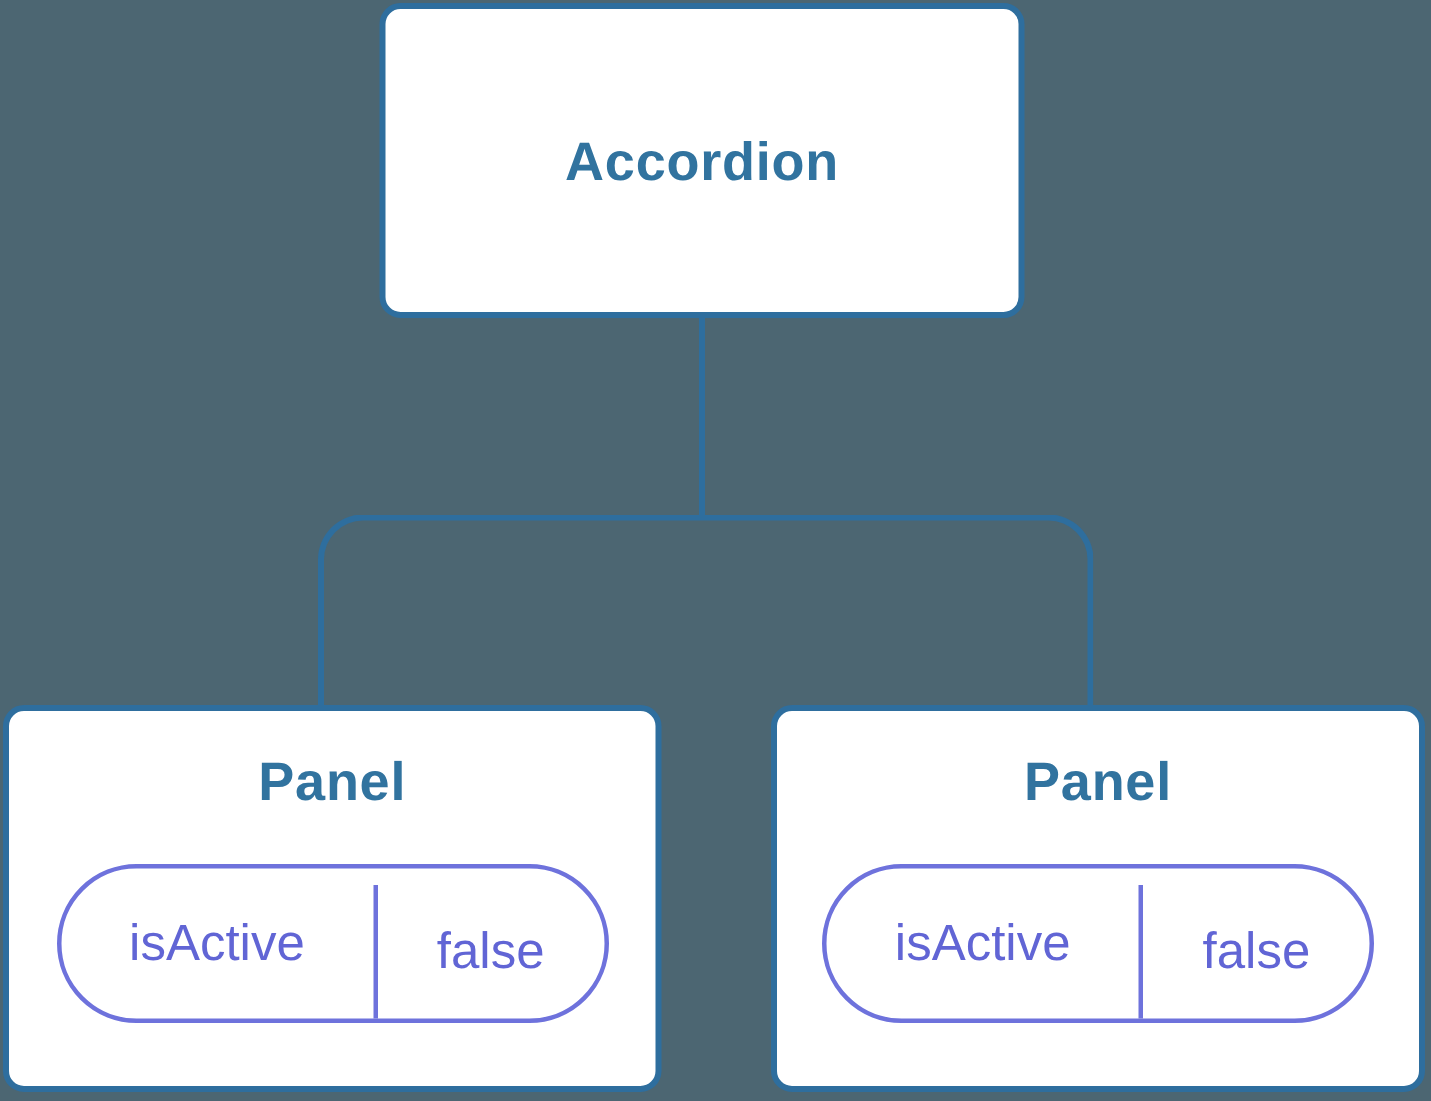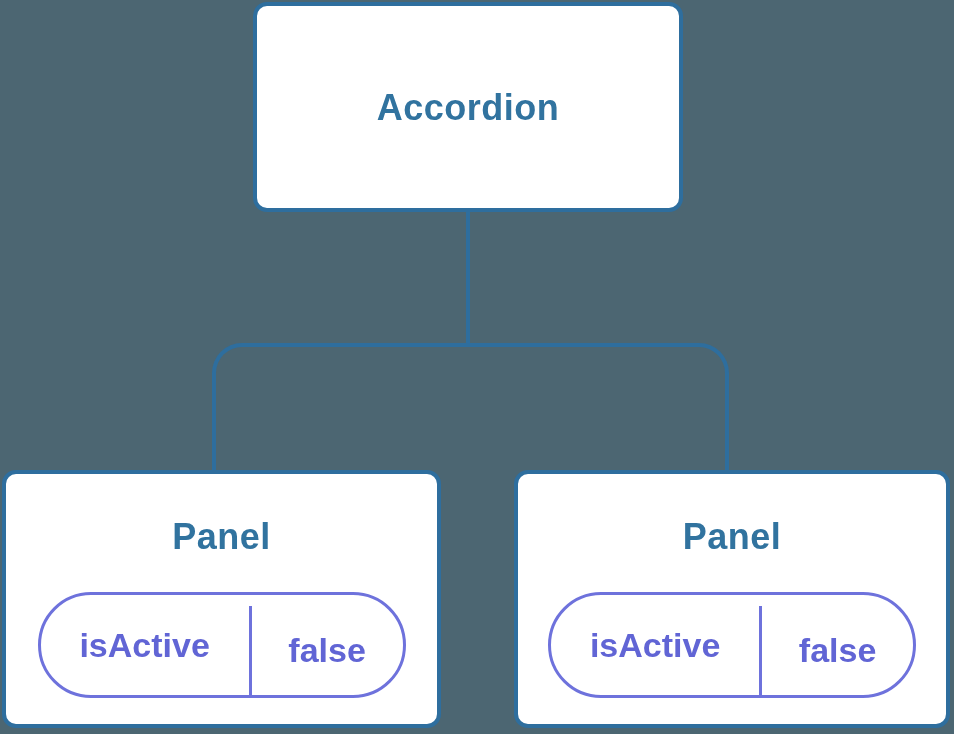--- a/index.html
+++ b/index.html
@@ -45,21 +45,21 @@
     justify-content: center;
   }
 
   .node.panel {
     top: 470px;
     width: 439px;
     height: 258px;
     display: flex;
     flex-direction: column;
     align-items: center;
-    padding-top: 40px;
+    padding-top: 24px;
   }
   .node.panel.left  { left: 2px; }
   .node.panel.right { left: 514px; width: 436px; }
 
   
   .connector-stem {
     position: absolute;
     left: 466px;
     top: 210px;
     width: 4px;
@@ -93,21 +93,21 @@
     align-items: stretch;
     background: transparent;
   }
 
   .pill-cell {
     display: flex;
     align-items: center;
     justify-content: center;
     color: var(--pill-text, #6165D5);
     font-size: 34px;
-    font-weight: 700;
+    font-weight: 400;
     white-space: nowrap;
   }
 
   .pill-cell.name  { width: 58%; }
   .pill-cell.value {
     width: 42%;
     border-left: 3px solid var(--pill-border, #6E72DC);
     margin-top: 11px;
   }
 </style>

